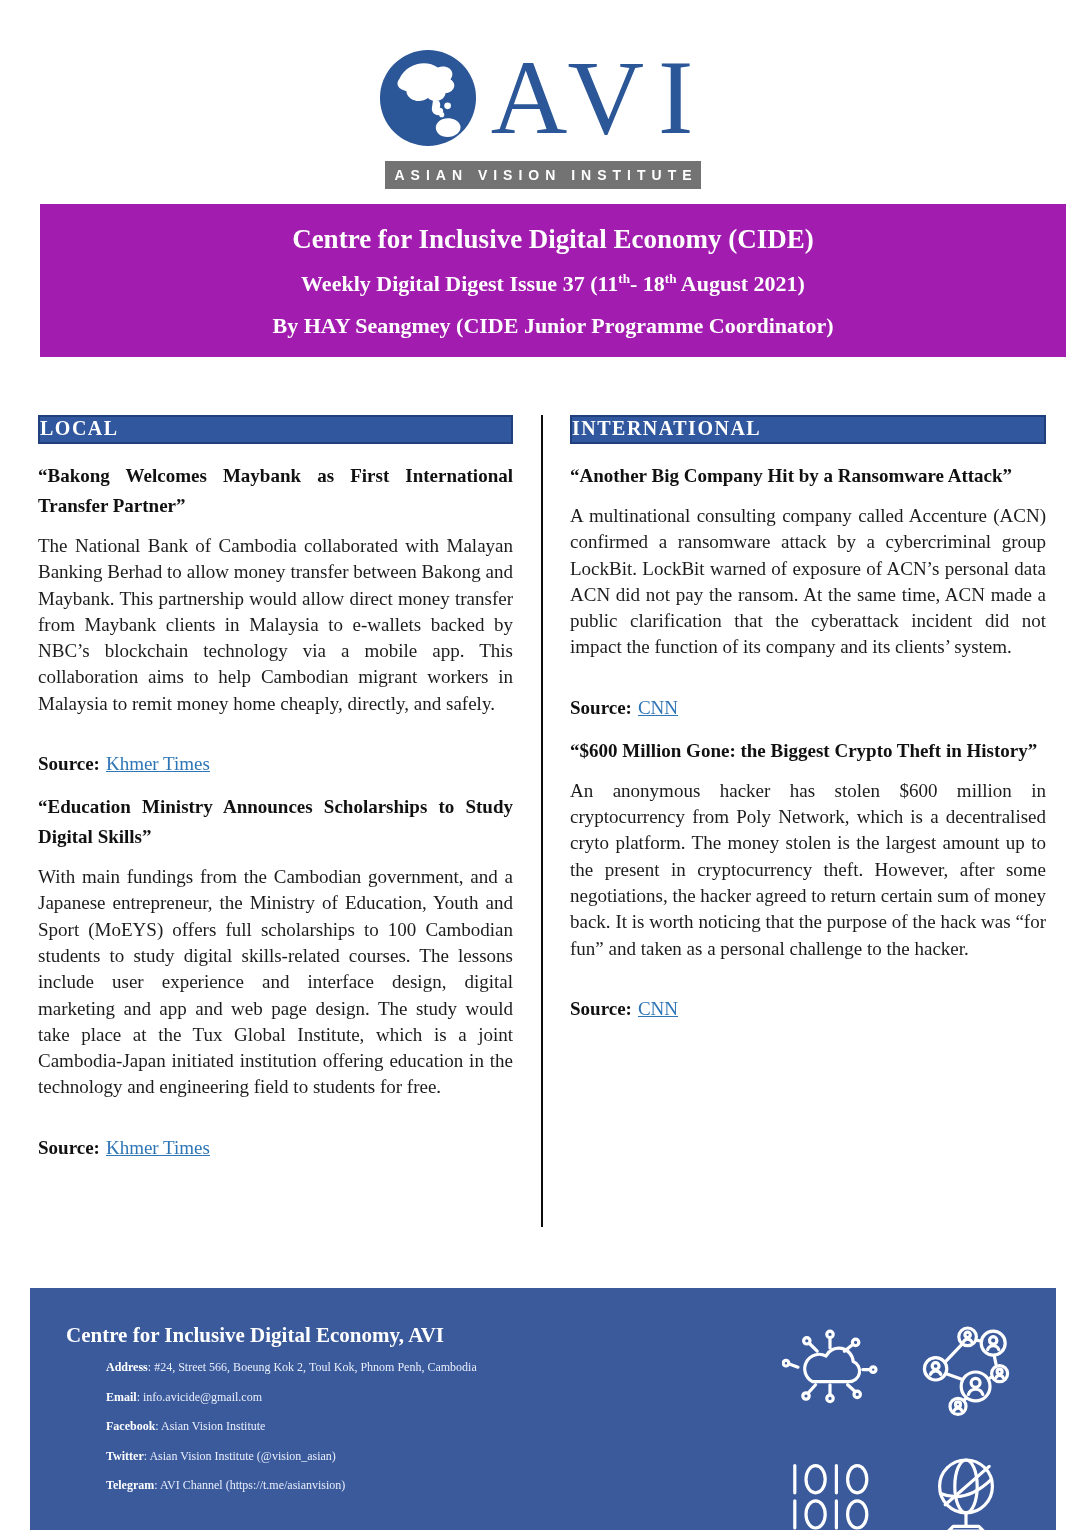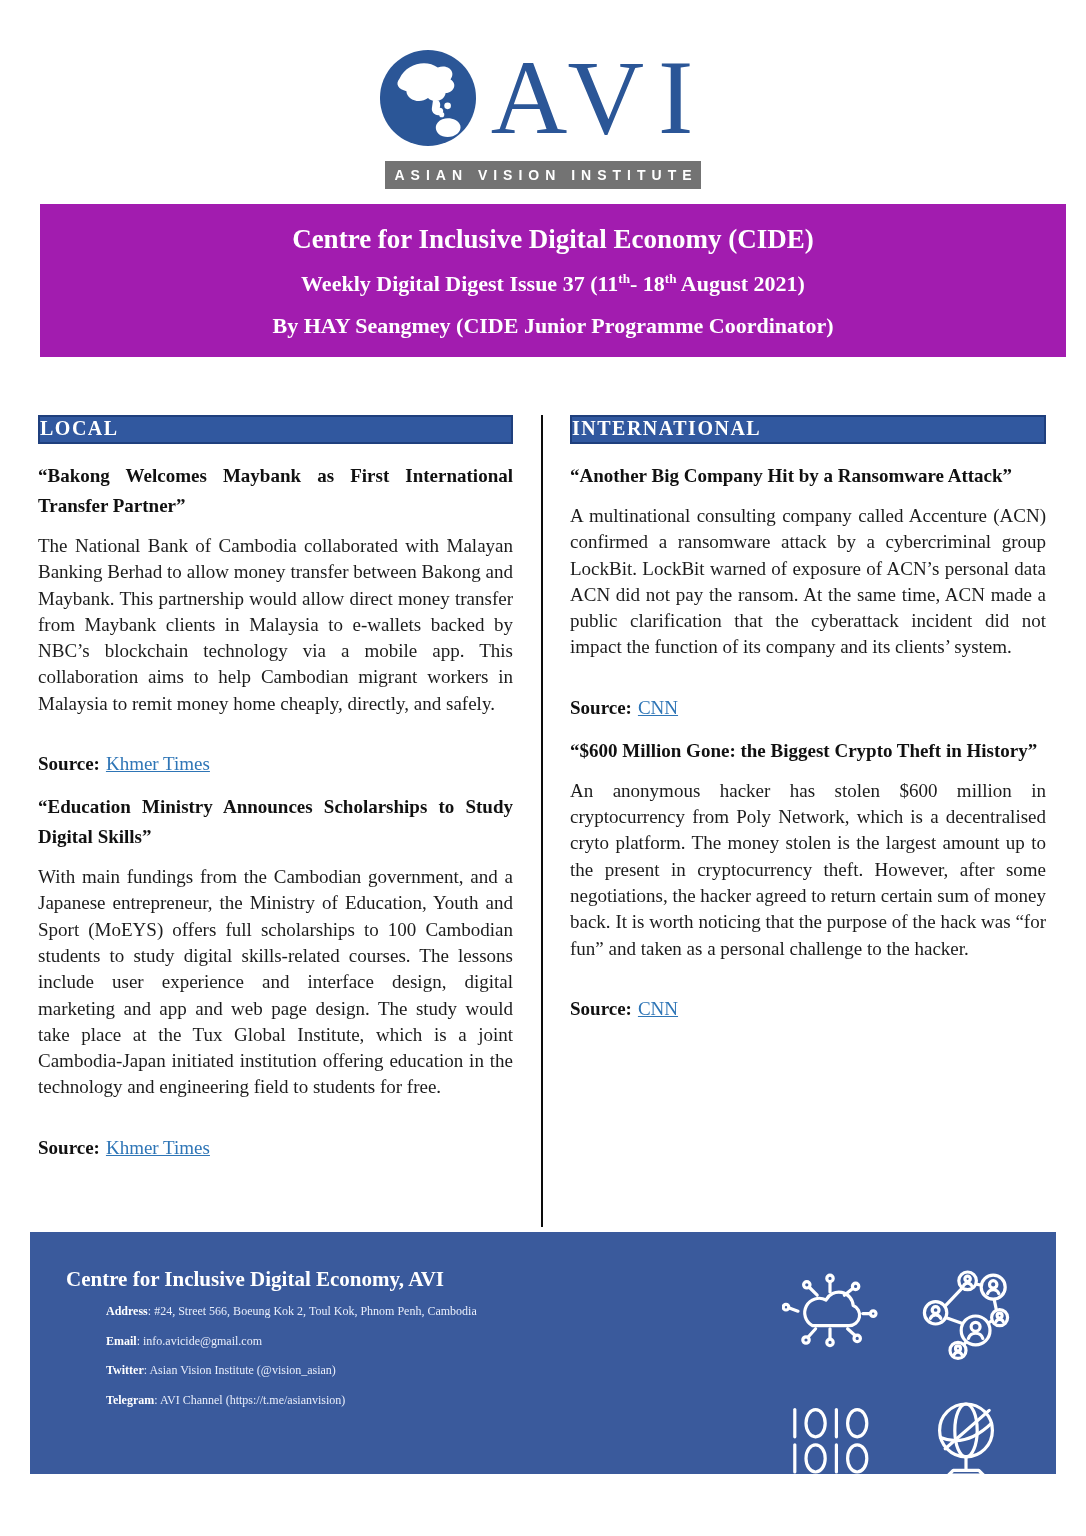--- a/index.html
+++ b/index.html
@@ -68,21 +68,21 @@
     font-size: 19px; color: #1c1c1c;
     line-height: 26.3px; text-align: justify;
     margin: 12px 0 0;
   }
   .source-line { font-size: 19px; color: #111111; margin: 36px 0 2px; }
   .source-label { font-weight: bold; }
   .source-link { color: #2e75b6; text-decoration: underline; cursor: pointer; margin-left: 6px; }
 
   
   .footer {
-    position: absolute; left: 30px; top: 1232px;
+    position: absolute; left: 30px; top: 1288px;
     width: 1026px; height: 242px;
     background: #3a5a9c;
     color: #ffffff;
     display: flex;
     padding: 34px 34px 0 36px;
   }
   .footer-text { flex: 1; }
   .footer-title { font-size: 21px; font-weight: bold; line-height: 27px; margin: 0 0 4px; }
   .footer-line { font-size: 12px; line-height: 29.5px; color: #e9eefb; margin-left: 40px; }
   .footer-label { font-weight: bold; color: #ffffff; }
@@ -161,20 +161,21 @@
     </div>
   </div>
 
 </div>
 
 <div class="footer">
   <div class="footer-text">
     <div class="footer-title">Centre for Inclusive Digital Economy, AVI</div>
     <div class="footer-line"><span class="footer-label">Address</span><span>: #24, Street 566, Boeung Kok 2, Toul Kok, Phnom Penh, Cambodia</span></div>
     <div class="footer-line"><span class="footer-label">Email</span><span>: info.avicide@gmail.com</span></div>
+    <div class="footer-line"><span class="footer-label">Facebook</span><span>: Asian Vision Institute</span></div>
     <div class="footer-line"><span class="footer-label">Twitter</span><span>: Asian Vision Institute (@vision_asian)</span></div>
     <div class="footer-line"><span class="footer-label">Telegram</span><span>: AVI Channel (https://t.me/asianvision)</span></div>
   </div>
 
   <div class="footer-icons">
 
     <svg viewBox="0 0 120 120">
       <g class="icon-stroke">
         <path d="M38 72 h46 a13 13 0 0 0 5-25 a18 18 0 0 0-34-7 a15 15 0 0 0-17 32 z"></path>
         <line x1="60" y1="30" x2="60" y2="18"></line>

